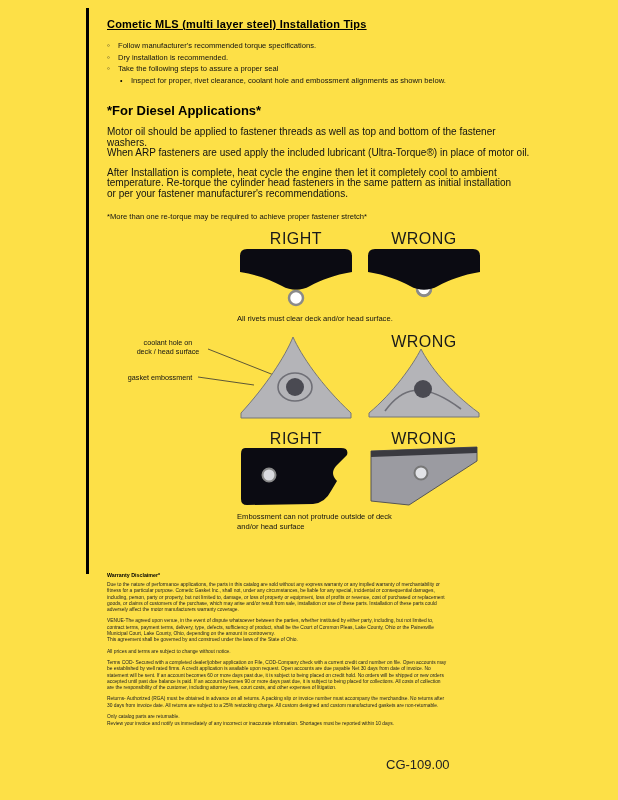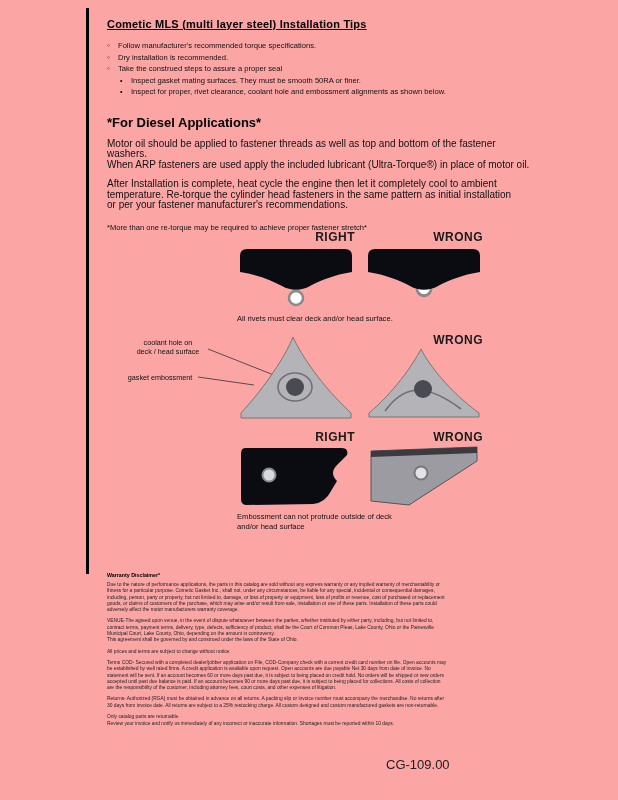--- a/index.html
+++ b/index.html
@@ -1,39 +1,39 @@
 <!DOCTYPE html>
 <html><head>
 <meta charset="utf-8">
 <style>
   html,body{margin:0;padding:0;background:#ffffff;}
   .page{
     position:relative;
     width:618px;height:800px;
-    background:#fca5a5;
+    background:#fde047;
     font-family:"Liberation Sans", sans-serif;
     color:#111;
     overflow:hidden;
   }
   .left-rule{position:absolute;left:86px;top:8px;width:3px;height:566px;background:#000;}
   .content{position:absolute;left:107px;top:18px;width:430px;}
   .title{
     font-size:11px;font-weight:bold;text-decoration:underline;
     margin:0 0 10px 0;letter-spacing:0.2px;color:#000;
   }
   .bullet{display:flex;gap:5px;font-size:7.6px;line-height:11.5px;}
   .marker-open{width:6px;font-size:8px;line-height:11.5px;color:#222;}
   .marker-dot{width:6px;font-size:7px;line-height:11.5px;color:#000;}
   .sublist{margin-left:13px;}
   .diesel-heading{font-size:13px;font-weight:bold;margin:17px 0 0 0;color:#000;}
   .para{font-size:10px;line-height:10.6px;margin:9px 0 0 0;white-space:pre-line;}
   .note{font-size:7.6px;margin:12px 0 0 0;}
   
   .dg{position:absolute;}
-  .dg-label{width:118px;text-align:right;font-size:12px;color:#1a1a1a;letter-spacing:0.5px;font-weight:bold;}
+  .dg-label{width:118px;text-align:center;font-size:16px;color:#1a1a1a;letter-spacing:0.5px;}
   .dg-caption{font-size:7.6px;line-height:9.5px;white-space:pre-line;color:#111;}
   .callout{font-size:7.2px;line-height:8.6px;text-align:center;white-space:pre-line;color:#111;}
   .dg svg{display:block;}
   
   .disc{position:absolute;left:107px;top:572px;width:476px;}
   .disc-h{font-size:5.3px;font-weight:bold;margin:0 0 4px 0;color:#000;}
   .disc p{font-size:4.9px;line-height:6.3px;margin:0 0 5px 0;white-space:pre-line;color:#222;}
   .disc p.tight{margin:0 0 1px 0;}
   .footer{position:absolute;left:386px;top:757px;font-size:13px;color:#222;}
 </style>
@@ -50,27 +50,23 @@
     <div class="bullet">
       <span class="marker-open">◦</span>
       <span>Follow manufacturer's recommended torque specifications.</span>
     </div>
     <div class="bullet">
       <span class="marker-open">◦</span>
       <span>Dry installation is recommended.</span>
     </div>
     <div class="bullet">
       <span class="marker-open">◦</span>
-      <span>Take the construed steps to assure a proper seal</span>
+      <span>Take the following steps to assure a proper seal</span>
     </div>
     <div class="sublist">
-      <div class="bullet">
-        <span class="marker-dot">•</span>
-        <span>Inspect gasket mating surfaces.  They must be smooth 50RA or finer.</span>
-      </div>
       <div class="bullet">
         <span class="marker-dot">•</span>
         <span>Inspect for proper, rivet clearance, coolant hole and embossment alignments as shown below.</span>
       </div>
     </div>
 
     <div class="diesel-heading">*For Diesel Applications*</div>
     <p class="para">Motor oil should be applied to fastener threads as well as top and bottom of the fastener washers.
 When ARP fasteners are used apply the included lubricant (Ultra-Torque®) in place of motor oil.</p>
     <p class="para">After Installation is complete, heat cycle the engine then let it completely cool to ambient

